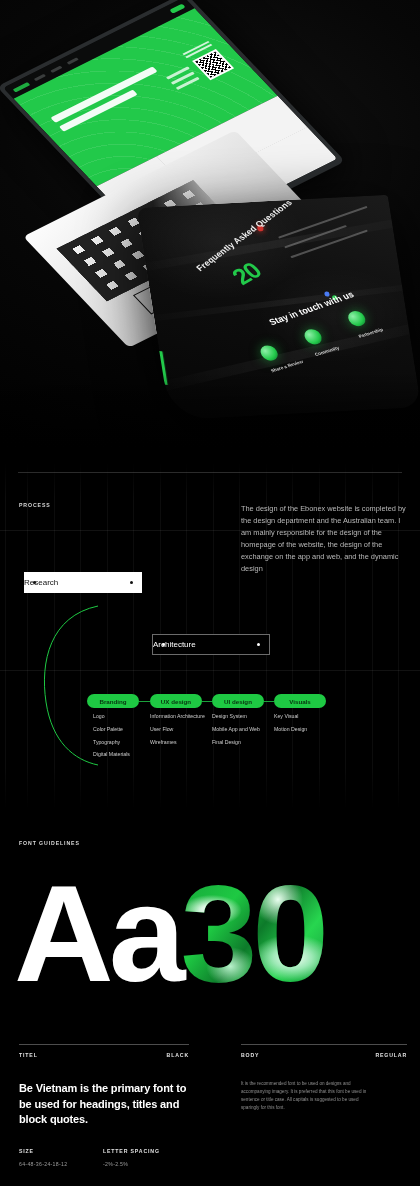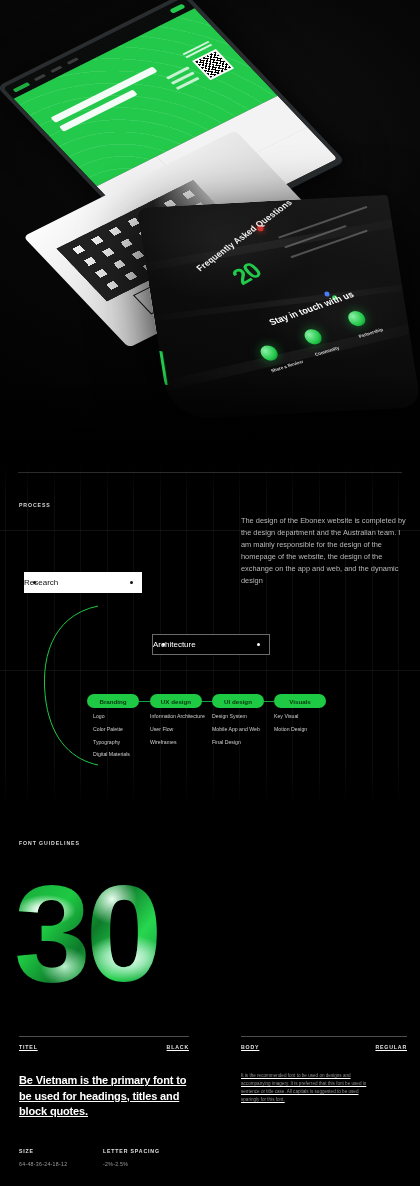--- a/index.html
+++ b/index.html
@@ -123,21 +123,21 @@
     background-image:repeating-linear-gradient(90deg, rgba(255,255,255,.085) 0 1px, transparent 1px 26.5px);
     background-position:27px 0; opacity:.55;
     -webkit-mask-image:linear-gradient(180deg,transparent 0,#000 10%,#000 88%,transparent 100%);
     mask-image:linear-gradient(180deg,transparent 0,#000 10%,#000 88%,transparent 100%); }
   .hr-top { position:absolute; left:18px; top:10px; width:384px; height:1px; background:rgba(255,255,255,.17); }
   .hr-mid { position:absolute; left:0; top:68px; width:420px; height:1px; background:rgba(255,255,255,.07); }
   .hr-mid2{ position:absolute; left:0; top:208px; width:420px; height:1px; background:rgba(255,255,255,.07); }
   .lbl-process { position:absolute; left:19px; top:40px; font-size:5.2px; letter-spacing:.9px;
                  color:#d8d8d8; font-weight:600; }
   .proc-para { position:absolute; left:241px; top:41px; width:166px; font-size:7.4px; line-height:1.62;
-               color:#b9b9b9;margin-top:12px; }
+               color:#b9b9b9; }
 
   .pill { position:absolute; height:21px; border-radius:0; display:flex; align-items:center;
           justify-content:flex-start; font-size:8px; font-weight:500; }
   .pill .dot { position:absolute; width:3.4px; height:3.4px; border-radius:50%; }
   .pill .dot.l { left:9px; } .pill .dot.r { right:9px; }
   .pill.research { left:24px; top:110px; width:118px; background:#fff; color:#111; }
   .pill.research .dot { background:#111; }
   .pill.design   { left:88px; top:141px; width:118px; background:#1ec943; color:#0a2c12; }
   .pill.design .dot { background:#0a2c12; }
   .pill.dev      { left:152px; top:172px; width:118px; background:#000; color:#fff;
@@ -166,21 +166,21 @@
   .aa-plain { font-size:138px; font-weight:800; letter-spacing:-5px; line-height:.78; color:#fff; }
   .aa-marble { font-size:138px; font-weight:800; letter-spacing:-5px; line-height:.78;
       background-image:
         radial-gradient(38% 26% at 22% 28%, #ffffff 0%, #d9f6e1 20%, transparent 55%),
         radial-gradient(30% 40% at 68% 18%, #eafff0 0%, transparent 58%),
         radial-gradient(45% 35% at 78% 72%, #ffffff 0%, #9de9b6 30%, transparent 62%),
         radial-gradient(28% 30% at 35% 80%, #b9f2cc 0%, transparent 60%),
         linear-gradient(128deg,#16a63a 0%, #1ec943 30%, #0d7a2a 52%, #27d64f 74%, #11953a 100%);
       -webkit-background-clip:text; background-clip:text; color:transparent; }
 
-  .fg-col { position:absolute; top:226px;text-decoration:underline; }
+  .fg-col { position:absolute; top:234px; }
   .fg-col.left { left:19px; width:170px; }
   .fg-col.right { left:241px; width:166px; }
   .fg-rule { height:1px; background:rgba(255,255,255,.3); margin-bottom:7px; }
   .fg-head { display:flex; justify-content:space-between; font-size:5.2px; letter-spacing:.85px;
              color:#e2e2e2; font-weight:600; }
   .fg-sample { margin-top:23px; font-size:11px; font-weight:700; line-height:1.42; color:#fff;
                letter-spacing:-.15px; }
   .fg-body { margin-top:22px; font-size:4.6px; line-height:1.72; color:#8f8f8f; width:128px; }
 
   .meta { position:absolute; top:338px; display:flex; gap:0; }
@@ -322,20 +322,21 @@
   <ul class="sub s4">
     <li>Key Visual</li>
     <li>Motion Design</li>
   </ul>
 </section>
 
 <section class="fonts">
   <div class="lbl-fonts">FONT GUIDELINES</div>
 
   <div class="aa-wrap">
+    <span class="aa-plain">Aa</span>
     <span class="aa-marble">30</span>
   </div>
 
   <div class="fg-col left">
     <div class="fg-rule"></div>
     <div class="fg-head">
       <span>TITEL</span>
       <span>BLACK</span>
     </div>
     <div class="fg-sample">Be Vietnam is the primary font to be used for headings, titles and block quotes.</div>

